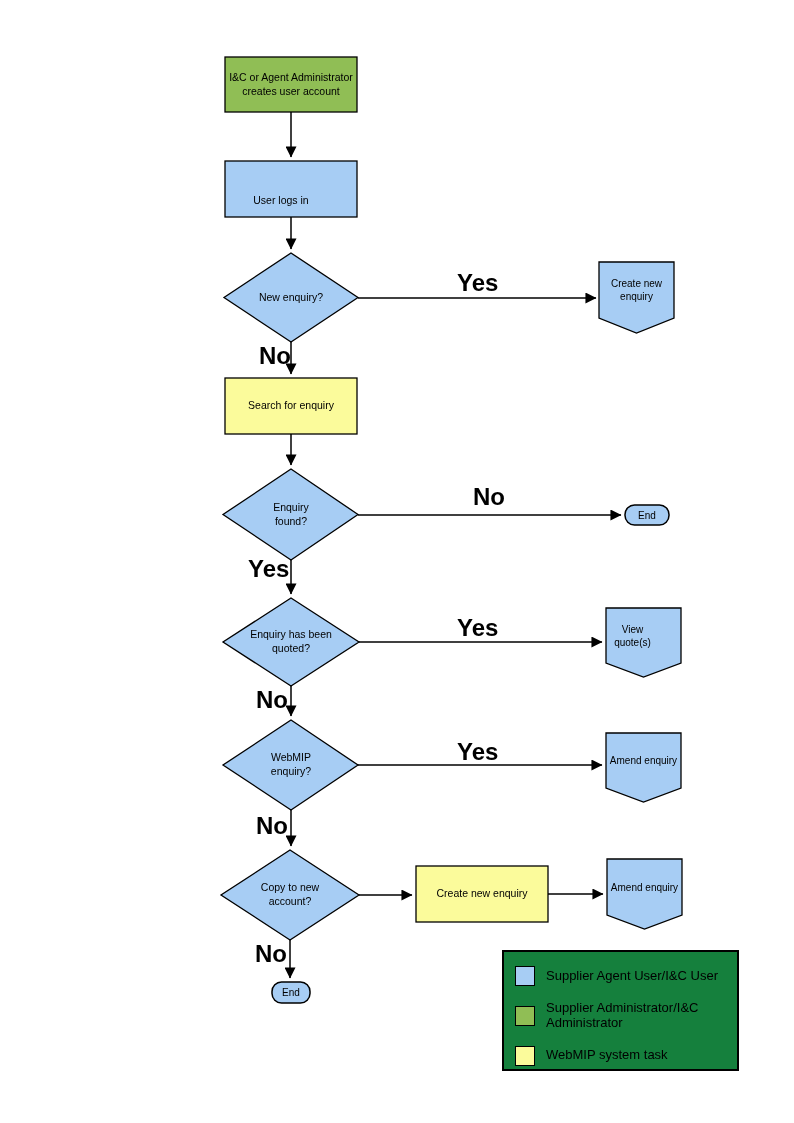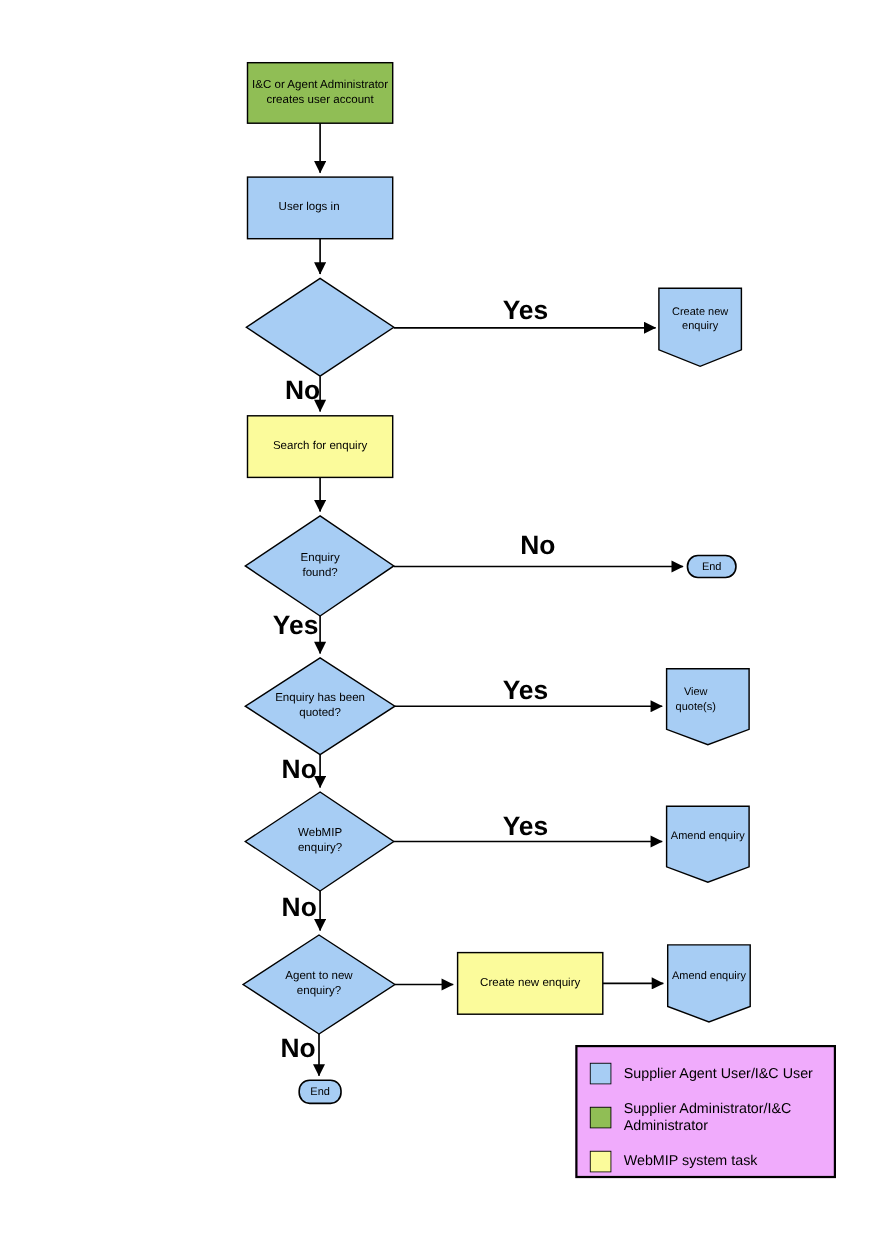--- a/index.html
+++ b/index.html
@@ -10,22 +10,22 @@
   #shapes{position:absolute;left:0;top:0;}
   .nlabel{
     position:absolute;display:flex;align-items:center;justify-content:center;
     text-align:center;font-size:10.5px;line-height:1.3;pointer-events:none;
   }
   .small{font-size:10px;}
   .elabel{
     position:absolute;font-size:24px;line-height:1;white-space:nowrap;pointer-events:none;font-weight:bold;
   }
   #legend{
-    position:absolute;left:523px;top:950px;width:237px;height:121px;
-    border:2px solid #000;background:#f0abfc;box-sizing:border-box;
+    position:absolute;left:502px;top:950px;width:237px;height:121px;
+    border:2px solid #000;background:#15803d;box-sizing:border-box;
     padding:14px 10px 0 11px;
   }
   .legend-row{display:flex;align-items:center;margin-bottom:15px;}
   .legend-row svg{flex:0 0 auto;display:block;}
   .legend-label{margin-left:11px;font-size:13px;line-height:1.15;width:185px;}
 </style>
 </head>
 <body>
 
 <div id="canvas">
@@ -63,30 +63,31 @@
     <polygon points="606,608 681,608 681,663 643.5,677 606,663" stroke="#000" stroke-width="1.3" fill="#A7CDF4"></polygon>
     <polygon points="291,720 358,765 291,810 223,765" stroke="#000" stroke-width="1.3" fill="#A7CDF4"></polygon>
     <polygon points="606,733 681,733 681,788 643.5,802 606,788" stroke="#000" stroke-width="1.3" fill="#A7CDF4"></polygon>
     <polygon points="290,850 359,895 290,940 221,895" stroke="#000" stroke-width="1.3" fill="#A7CDF4"></polygon>
     <rect x="416" y="866" width="132" height="56" stroke="#000" stroke-width="1.3" fill="#FBFB9B"></rect>
     <polygon points="607,859 682,859 682,915 644.5,929 607,915" stroke="#000" stroke-width="1.3" fill="#A7CDF4"></polygon>
     <rect x="272" y="982" width="38" height="21" rx="9.5" stroke="#000" stroke-width="1.5" fill="#A7CDF4"></rect>
   </svg>
 
   <div class="nlabel" style="left:226px;top:58px;width:130px;height:53px">I&amp;C or Agent Administrator creates user account</div>
-  <div class="nlabel" style="left:225px;top:161px;width:112px;height:56px">User logs in</div>
+  <div class="nlabel" style="left:225px;top:173px;width:112px;height:56px">User logs in</div>
+  <div class="nlabel" style="left:241px;top:253px;width:100px;height:89px">New enquiry?</div>
   <div class="nlabel small" style="left:599px;top:262px;width:75px;height:56px">Create new enquiry</div>
   <div class="nlabel" style="left:257px;top:469px;width:68px;height:91px">Enquiry found?</div>
   <div class="nlabel" style="left:225px;top:378px;width:132px;height:56px">Search for enquiry</div>
   <div class="nlabel small" style="left:625px;top:505px;width:44px;height:20px">End</div>
   <div class="nlabel" style="left:248px;top:598px;width:86px;height:88px">Enquiry has been quoted?</div>
   <div class="nlabel small" style="left:606px;top:608px;width:53px;height:55px">View quote(s)</div>
   <div class="nlabel" style="left:260px;top:720px;width:62px;height:90px">WebMIP enquiry?</div>
   <div class="nlabel small" style="left:606px;top:733px;width:75px;height:55px">Amend enquiry</div>
-  <div class="nlabel" style="left:252px;top:850px;width:76px;height:90px">Agent to new enquiry?</div>
+  <div class="nlabel" style="left:252px;top:850px;width:76px;height:90px">Copy to new account?</div>
   <div class="nlabel" style="left:416px;top:866px;width:132px;height:56px">Create new enquiry</div>
   <div class="nlabel small" style="left:607px;top:859px;width:75px;height:56px">Amend enquiry</div>
   <div class="nlabel small" style="left:272px;top:982px;width:38px;height:21px">End</div>
 
   <div class="elabel" style="left:457px;top:271px">Yes</div>
   <div class="elabel" style="left:259px;top:344px">No</div>
   <div class="elabel" style="left:473px;top:485px">No</div>
   <div class="elabel" style="left:248px;top:557px">Yes</div>
   <div class="elabel" style="left:457px;top:616px">Yes</div>
   <div class="elabel" style="left:256px;top:688px">No</div>

